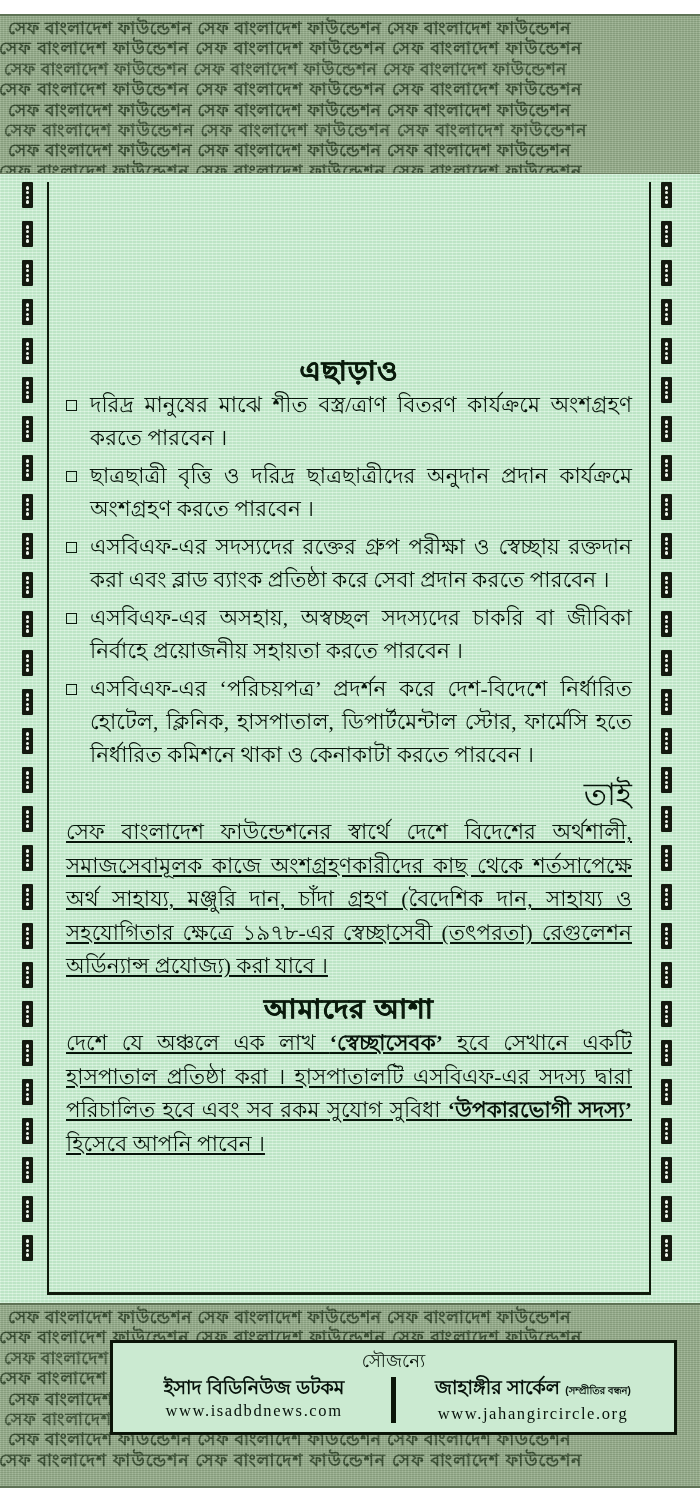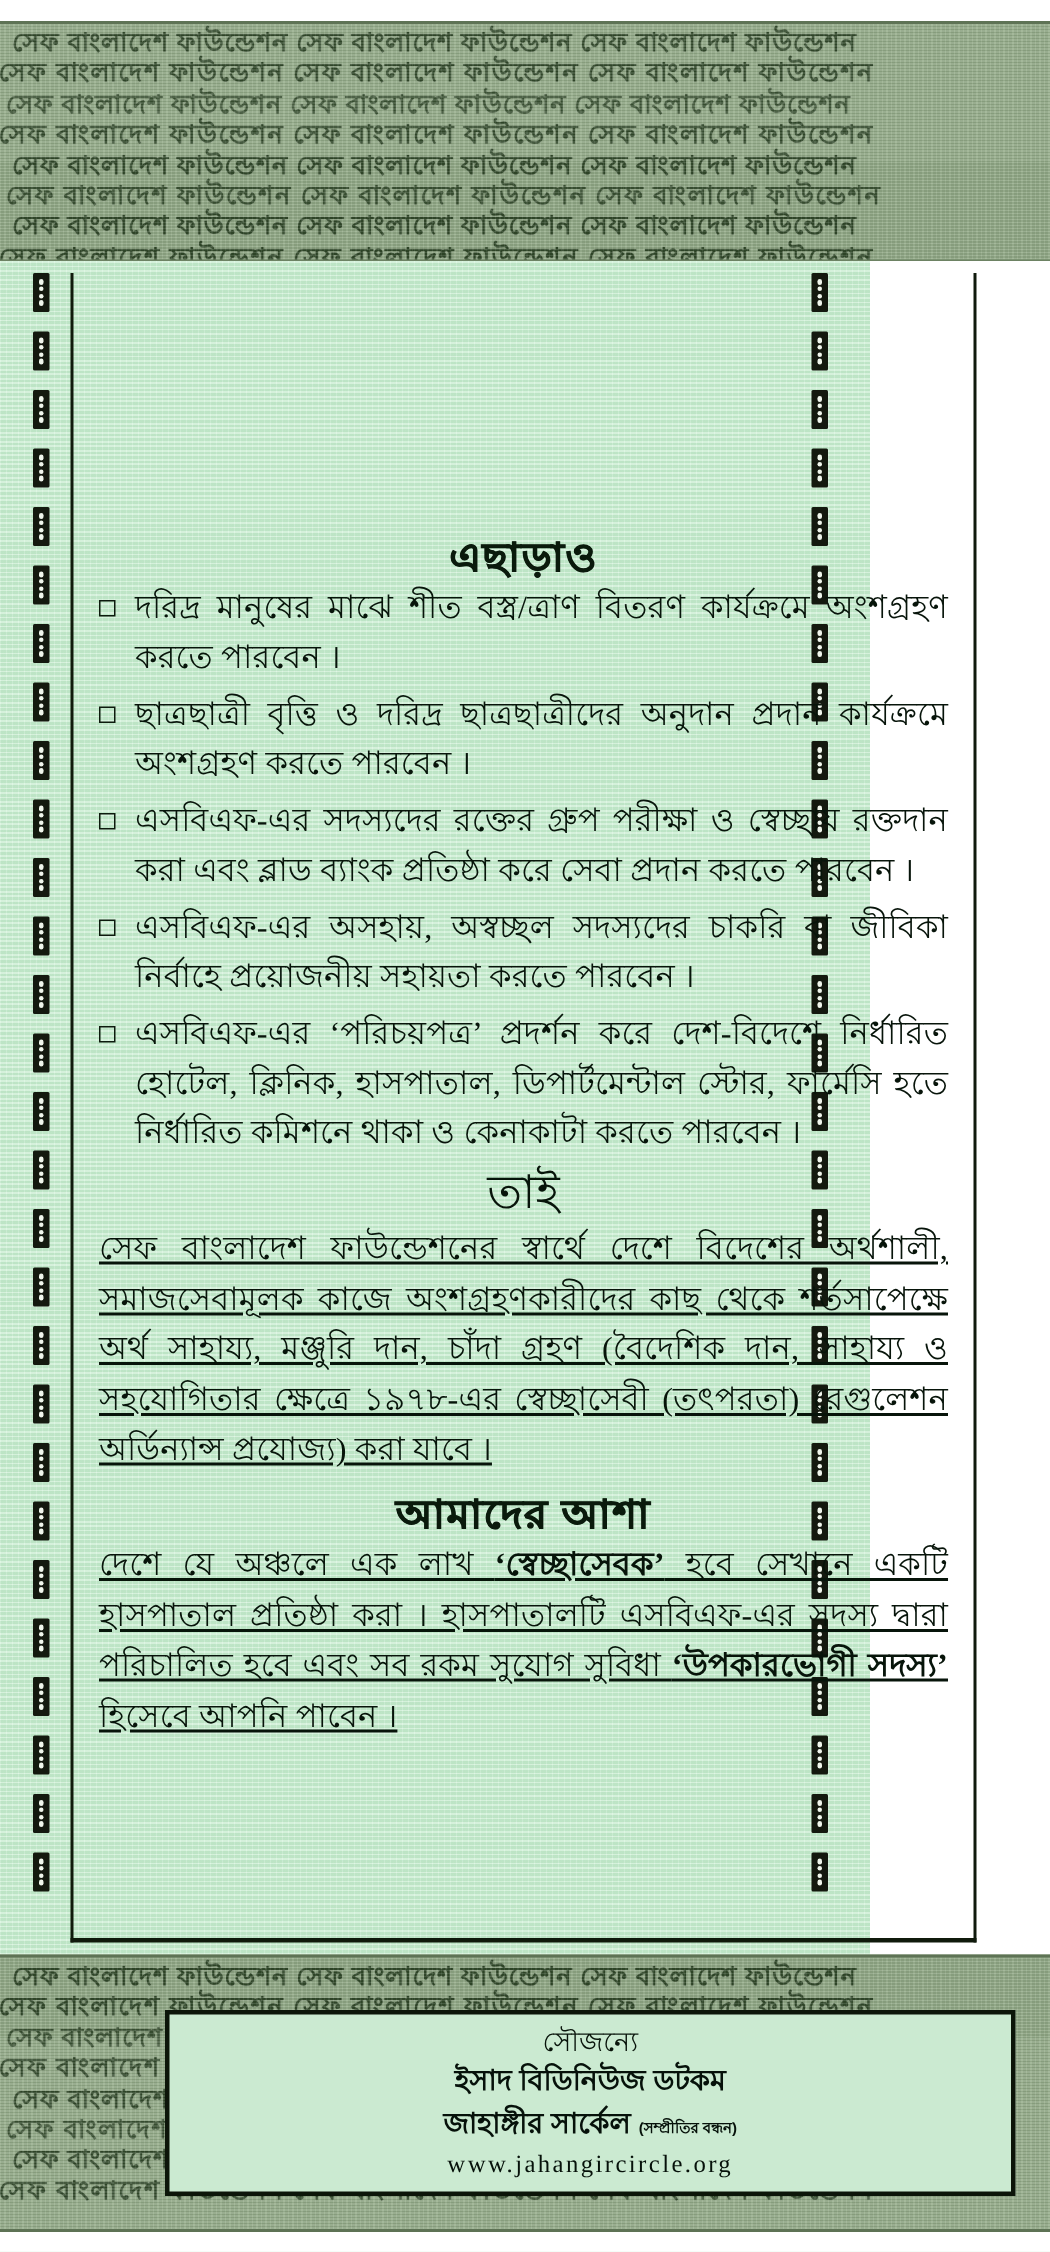--- a/index.html
+++ b/index.html
@@ -65,21 +65,21 @@
     text-shadow: 0 0 1px rgba(0,0,0,.4);
   }
   .wm-row:nth-child(even) { margin-left: -9px; letter-spacing: 1.1px; }
   .wm-row:nth-child(3n)   { margin-left: -4px; opacity: .74; }
 
   
   .body-panel {
     position: absolute;
     left: 0;
     top: 174px;
-    width: 580px;
+    width: 700px;
     height: 1129px;
     background: #cbf0d3;
     box-sizing: border-box;
   }
   .body-grain {
     position: absolute;
     inset: 0;
     background:
       repeating-linear-gradient(0deg, rgba(255,255,255,.28) 0 1px, rgba(120,170,130,.10) 1px 3px),
       repeating-linear-gradient(90deg, rgba(255,255,255,.16) 0 1px, rgba(120,170,130,.07) 1px 4px);
@@ -157,21 +157,21 @@
     font-weight: 700;
     font-size: 28px;
     line-height: 1.12;
     letter-spacing: 1px;
     color: #0a1a0c;
     -webkit-text-stroke: 0.6px #0a1a0c;
     margin: 0 0 2px 0;
     transform: scaleY(.94);
   }
   .head-script {
-    text-align: center;
+    text-align: right;
     font-family: "Liberation Serif", "DejaVu Serif", serif;
     font-weight: 400;
     font-size: 31px;
     line-height: 1.1;
     color: #07140a;
     margin: 6px 0 4px 0;
   }
 
   
   ul.items {
@@ -232,21 +232,20 @@
     font-size: 18px;
     line-height: 24px;
     color: #08130a;
     font-family: "Liberation Serif", "DejaVu Serif", serif;
     margin-bottom: 2px;
   }
   .courtesy-cols {
     display: flex;
     align-items: stretch;
     justify-content: center;
-    flex-direction: column;
   }
   .c-col {
     flex: 1 1 0;
     padding: 0 6px;
   }
   .c-col.left  { text-align: center; }
   .c-col.right { text-align: center; }
   .c-divider {
     flex: 0 0 auto;
     width: 5px;
@@ -695,20 +694,21 @@
       <span class="wm-row">সেফ বাংলাদেশ ফাউন্ডেশন  সেফ বাংলাদেশ ফাউন্ডেশন  সেফ বাংলাদেশ ফাউন্ডেশন</span>
     </div>
     <div class="wm-grain"></div>
   </div>
 
   <div class="courtesy">
     <div class="courtesy-title">সৌজন্যে</div>
     <div class="courtesy-cols">
       <div class="c-col left">
         <div class="c-name">ইসাদ বিডিনিউজ ডটকম</div>
+        <div class="c-url">www.isadbdnews.com</div>
       </div>
       <div class="c-divider"></div>
       <div class="c-col right">
         <div class="c-name"><span>জাহাঙ্গীর সার্কেল</span>
           <span class="c-sub">(সম্প্রীতির বন্ধন)</span>
         </div>
         <div class="c-url">www.jahangircircle.org</div>
       </div>
     </div>
   </div>

